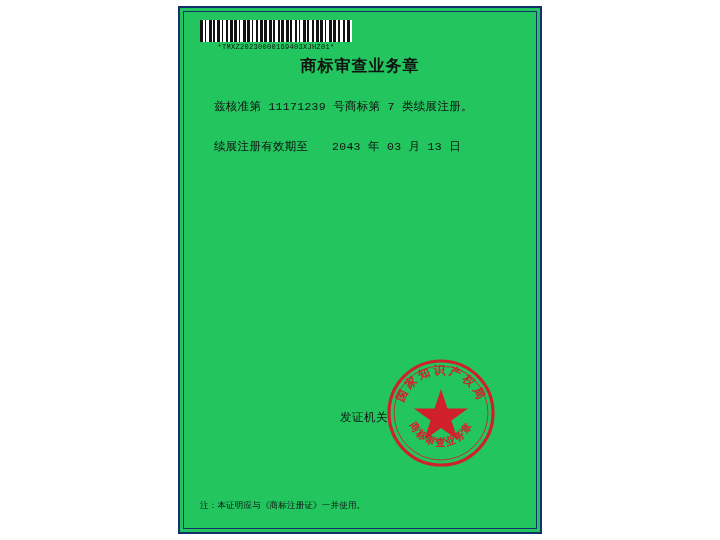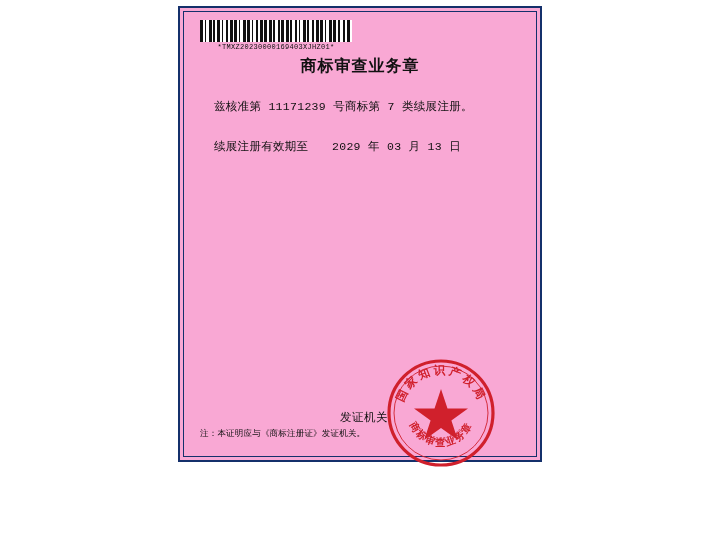--- a/index.html
+++ b/index.html
@@ -18,22 +18,22 @@
     width: 720px;
     height: 540px;
     background: #ffffff;
   }
   
   .sheet {
     position: absolute;
     left: 178px;
     top: 6px;
     width: 364px;
-    height: 456px;
-    background: #f9a8d4;
+    height: 528px;
+    background: #22c55e;
     box-sizing: border-box;
   }
   .sheet-border-outer {
     position: absolute;
     left: 0;
     top: 0;
     right: 0;
     bottom: 0;
     border: 2px solid #14306b;
     box-sizing: border-box;
@@ -165,21 +165,21 @@
 
     <div class="barcode-block">
       <div class="barcode"></div>
       <div class="barcode-text">*TMXZ20230000169403XJHZ01*</div>
     </div>
 
     <div class="doc-title">商标审查业务章</div>
 
     <div class="body-area">
       <div class="body-line">兹核准第 11171239 号商标第 7 类续展注册。</div>
-      <div class="body-line">续展注册有效期至　　2029 年 03 月 13 日</div>
+      <div class="body-line">续展注册有效期至　　2043 年 03 月 13 日</div>
     </div>
 
     <div class="issuer">发证机关</div>
 
     <div class="seal">
       <svg viewBox="0 0 110 110" width="110" height="110">
         <defs>
           <path id="arcTop" d="M 16,55 A 39,39 0 0 1 94,55" fill="none"></path>
           <path id="arcBottomText" d="M 22,55 A 33,33 0 0 0 88,55" fill="none"></path>
           <path id="arcCode" d="M 27,55 A 28,28 0 0 0 83,55" fill="none"></path>
@@ -192,16 +192,16 @@
         <text font-family="'Liberation Serif', serif" font-size="10" font-weight="bold" fill="#d0202c" letter-spacing="1.5">
           <textPath href="#arcBottomText" startOffset="50%" text-anchor="middle">商标审查业务章</textPath>
         </text>
         <text font-family="'Liberation Mono', monospace" font-size="5.5" fill="#d0202c" letter-spacing="0.6">
           <textPath href="#arcCode" startOffset="50%" text-anchor="middle">1010514625336</textPath>
         </text>
         <polygon fill="#d0202c" points="55,31 61.5,50.5 82,50.5 65.4,62.6 71.8,82 55,70 38.2,82 44.6,62.6 28,50.5 48.5,50.5"></polygon>
       </svg>
     </div>
 
-    <div class="footnote">注：本证明应与《商标注册证》发证机关。</div>
+    <div class="footnote">注：本证明应与《商标注册证》一并使用。</div>
   </div>
 
 </div>
 
 </body></html>

